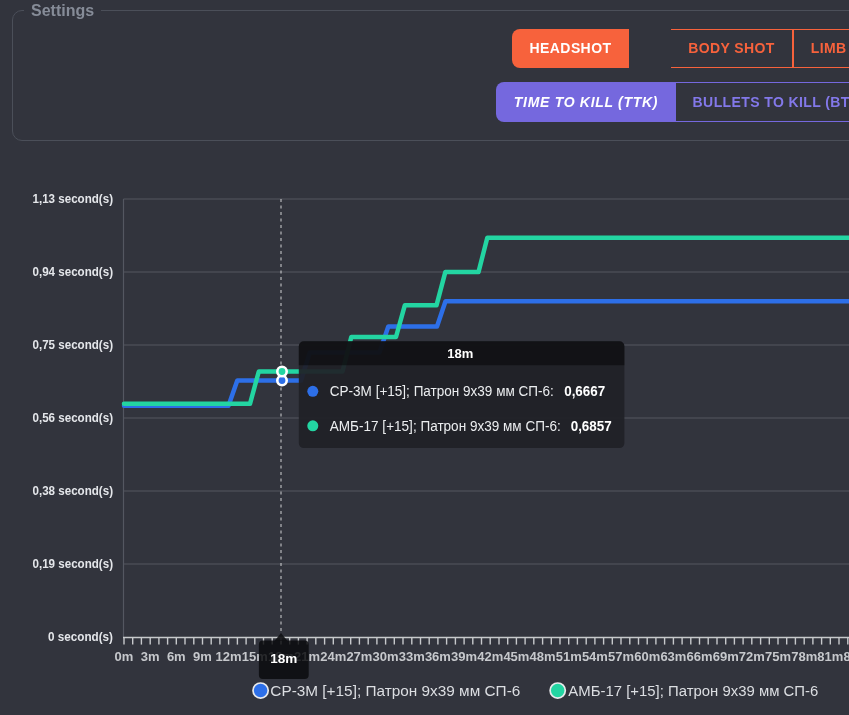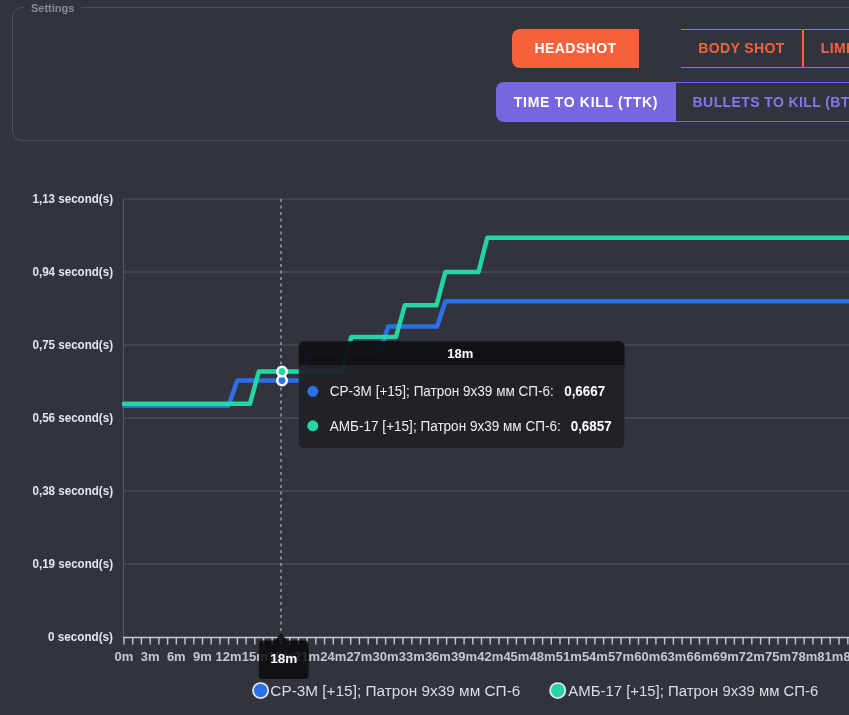--- a/index.html
+++ b/index.html
@@ -1,30 +1,30 @@
 <!DOCTYPE html>
 <html><head>
 <meta charset="utf-8">
 <style>
   html,body{margin:0;padding:0;width:849px;height:715px;overflow:hidden;
     background:#32343d;font-family:"Liberation Sans", sans-serif;}
   #stage{position:relative;width:849px;height:715px;overflow:hidden;}
   fieldset#settings{position:absolute;left:12px;top:1.5px;width:1400px;height:139.5px;
     border:1px solid #4b4f59;border-radius:10px;margin:0;padding:0;box-sizing:border-box;}
   fieldset#settings legend{margin-left:11px;padding:0 7px;color:#868c98;
-    font-size:11px;font-weight:bold;}
+    font-size:16px;font-weight:bold;}
   .btnrow{position:absolute;display:flex;}
   .btn{display:flex;align-items:center;justify-content:center;
     font-weight:bold;font-size:14px;letter-spacing:0.4px;box-sizing:border-box;}
   #row1{left:512px;top:28.5px;height:39px;}
   #row2{left:496px;top:82px;height:40px;}
-  .b-head{width:127px;background:#f7623c;color:#fff;border-radius:8px 0 0 8px;}
+  .b-head{width:117px;background:#f7623c;color:#fff;border-radius:8px 0 0 8px;}
   .b-body{width:122px;color:#f7623c;border:1px solid #f7623c;border-left:none;margin-left:42px;}
   .b-limb{width:116px;color:#f7623c;border:1px solid #f7623c;}
-  .b-ttk{width:180px;background:#7568de;color:#fff;border-radius:8px 0 0 8px;letter-spacing:0.7px;}
+  .b-ttk{width:180px;background:#7568de;color:#fff;border-radius:8px 0 0 8px;letter-spacing:0.7px;font-style:italic;}
   .b-btk{width:207px;color:#8378ea;border:1px solid #7568de;border-left:none;}
   svg{position:absolute;left:0;top:0;}
   text{font-family:"Liberation Sans", sans-serif;}
 </style>
 </head>
 <body>
 <div id="stage">
   <fieldset id="settings">
       <legend>Settings</legend>
     </fieldset>

